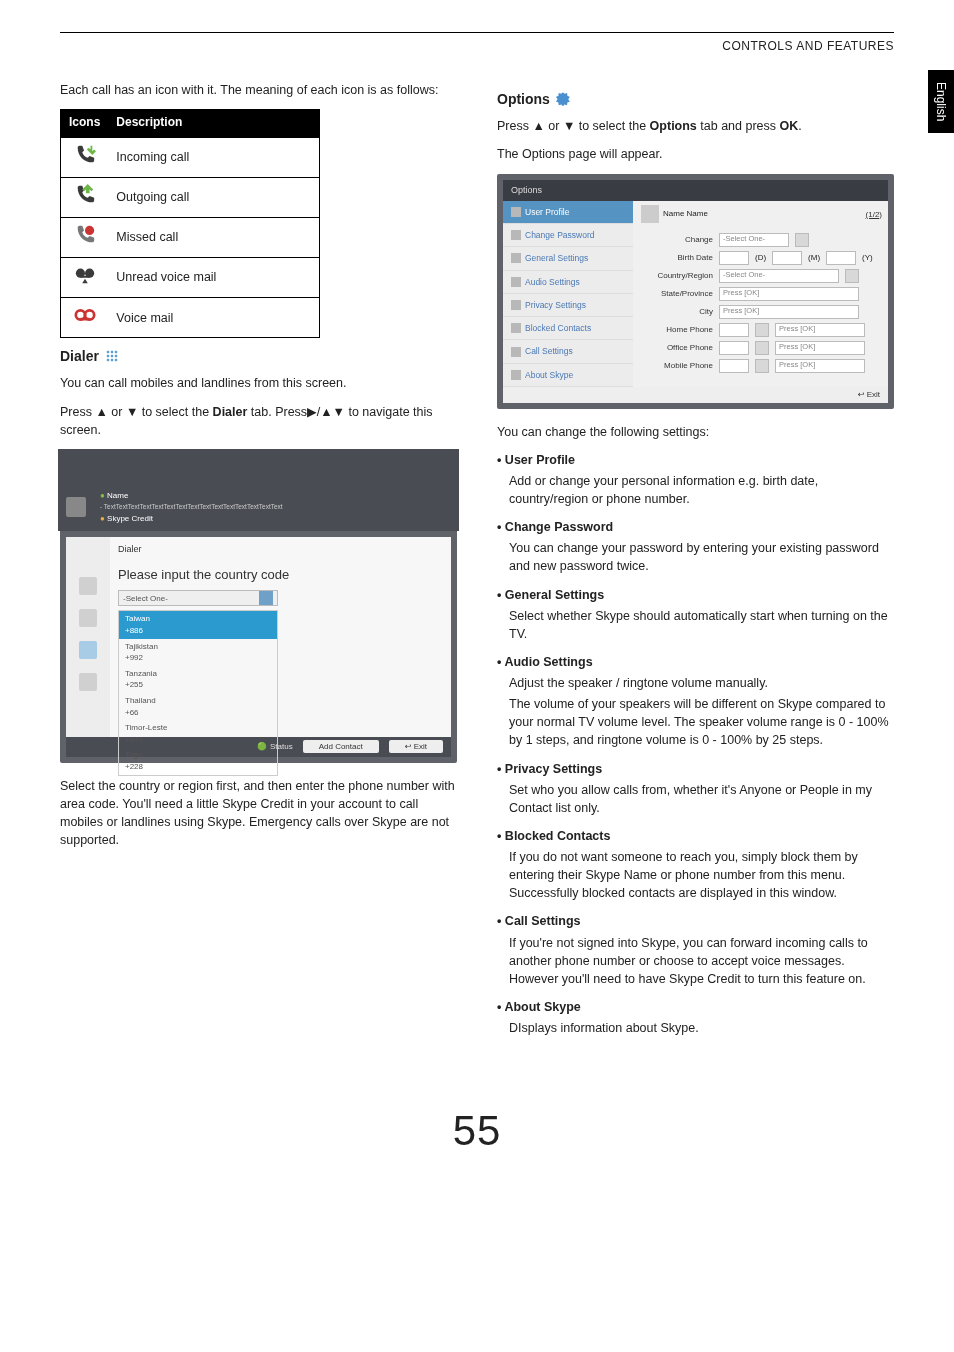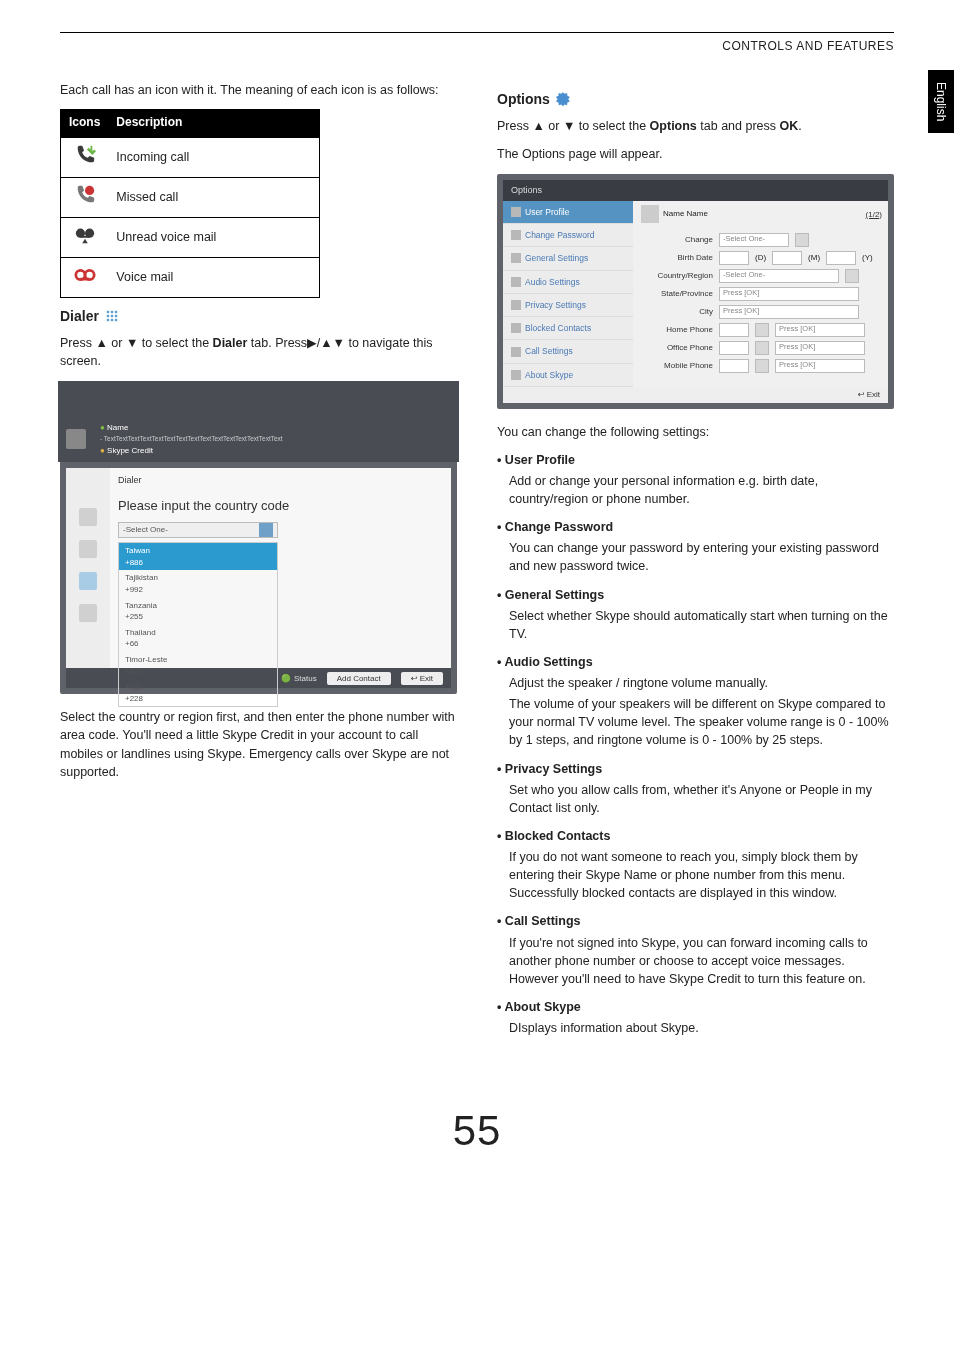--- a/index.html
+++ b/index.html
@@ -25,21 +25,21 @@
   .dialer-side .squ { width: 18px; height: 18px; background: #d0d0d0; border-radius: 2px; }
   .dialer-main { flex: 1; padding: 6px 8px; background: #f7f7f7; }
   .dialer-top { background: #4a4c54; color: #fff; padding: 6px 8px; margin: -6px -8px 6px -8px; font-size: 8px; }
   .dialer-label { font-size: 13px; padding: 4px 0 6px 0; color:#333; }
   .dialer-select { background: #efefef; border: 1px solid #bbb; height: 16px; width: 160px; margin-bottom: 4px; display:flex; align-items:center; padding:0 4px; justify-content:space-between;}
   .dialer-select .dd { width:14px; height:14px; background:#6fa0c8; }
   .country-list { width: 160px; border: 1px solid #ccc; font-size: 8px; }
   .country-list div { display: flex; justify-content: space-between; padding: 2px 6px; flex-direction: column; }
   .country-list .hl { background: #2b9bcf; color: #fff; }
   .shot-footer { background: #4a4c54; height: 20px; display:flex; justify-content:flex-end; align-items:center; gap:10px; padding:0 8px; font-size:8px; color:#ddd;}
-  .shot-footer .badge { background:#eee; color:#333; padding:1px 10px; border-radius:2px;}
+  .shot-footer .badge { background:#eee; color:#333; padding:1px 16px; border-radius:2px;}
   .options-shot { font-size: 8px; }
   .opt-head { background:#3a3c44; color:#ddd; padding:4px 8px; font-size:9px;}
   .opt-body { display:flex; background:#f0f0f0; }
   .opt-nav { width:130px; background:#ececec; }
   .opt-nav div { padding:5px 8px; border-bottom:1px solid #ddd; color:#4a79b5; font-size:8.5px; display:flex; align-items:center; gap:4px;}
   .opt-nav .squ { width:10px; height:10px; background:#b8b8b8; display:inline-block;}
   .opt-nav .sel { background:#5593c2; color:#fff; }
   .opt-form { flex:1; padding:4px 8px 10px 8px; position:relative; }
   .opt-form .pg { position:absolute; top:8px; right:6px; font-size:8px; color:#333;text-decoration:underline;}
   .frow { display:flex; align-items:center; gap:6px; margin:4px 0; }
@@ -86,20 +86,27 @@
         </tr>
         <tr>
               <td class="ic-cell"><span class="ic"><svg viewBox="0 0 24 24">
                     <path fill="#3a3a3a" d="M6 2c-1 0-2 1-2 2 0 9 7 16 16 16 1 0 2-1 2-2v-3l-5-2-2 2c-3-1-5-3-6-6l2-2-2-5H6z"></path>
                     <path fill="#6fb64a" d="M14 2l6 6-2 2-2-2v4h-2V6l-2 2-2-2z" transform="rotate(180 17 7)"></path>
                   </svg></span></td>
               <td>Incoming call</td>
             </tr>
         <tr>
               <td class="ic-cell"><span class="ic"><svg viewBox="0 0 24 24">
+                    <path fill="#3a3a3a" d="M6 2c-1 0-2 1-2 2 0 9 7 16 16 16 1 0 2-1 2-2v-3l-5-2-2 2c-3-1-5-3-6-6l2-2-2-5H6z"></path>
+                    <path fill="#6fb64a" d="M14 10V6l-2 2-2-2 6-6 6 6-2 2-2-2v4z" transform="translate(-1 0)"></path>
+                  </svg></span></td>
+              <td>Outgoing call</td>
+            </tr>
+        <tr>
+              <td class="ic-cell"><span class="ic"><svg viewBox="0 0 24 24">
                     <path fill="#777" d="M6 2c-1 0-2 1-2 2 0 9 7 16 16 16 1 0 2-1 2-2v-3l-5-2-2 2c-3-1-5-3-6-6l2-2-2-5H6z"></path>
                     <circle cx="17" cy="7" r="5" fill="#c33"></circle>
                   </svg></span></td>
               <td>Missed call</td>
             </tr>
         <tr>
               <td class="ic-cell"><span class="ic"><svg viewBox="0 0 24 24">
                     <circle cx="7" cy="10" r="5" fill="#3a3a3a"></circle>
                     <circle cx="17" cy="10" r="5" fill="#3a3a3a"></circle>
                     <rect x="7" y="13" width="10" height="2" fill="#3a3a3a"></rect>
@@ -115,20 +122,21 @@
                   </svg></span></td>
               <td>Voice mail</td>
             </tr>
       </tbody>
         </table>
 
       <div class="h2">
         <span>Dialer</span>
         <span class="dial-icon"></span>
       </div>
+      <p>You can call mobiles and landlines from this screen.</p>
       <p>
         <span>Press </span><span class="arrow">▲</span><span> or </span><span class="arrow">▼</span><span> to select  the </span><span class="bold">Dialer</span><span> tab. Press</span><span class="arrow">▶</span><span>/</span><span class="arrow">▲</span><span class="arrow">▼</span><span> to navigate this screen.</span>
       </p>
 
       <div class="screenshot">
         <div class="dialer-top">
           <div style="display:flex; align-items:center; gap:14px;margin-top:35px;">
             <span style="width:20px;height:20px;background:#888;border-radius:2px;display:inline-block;"></span>
             <span>
               <span style="color:#7fc040;">●</span> <span>Name</span><br>

